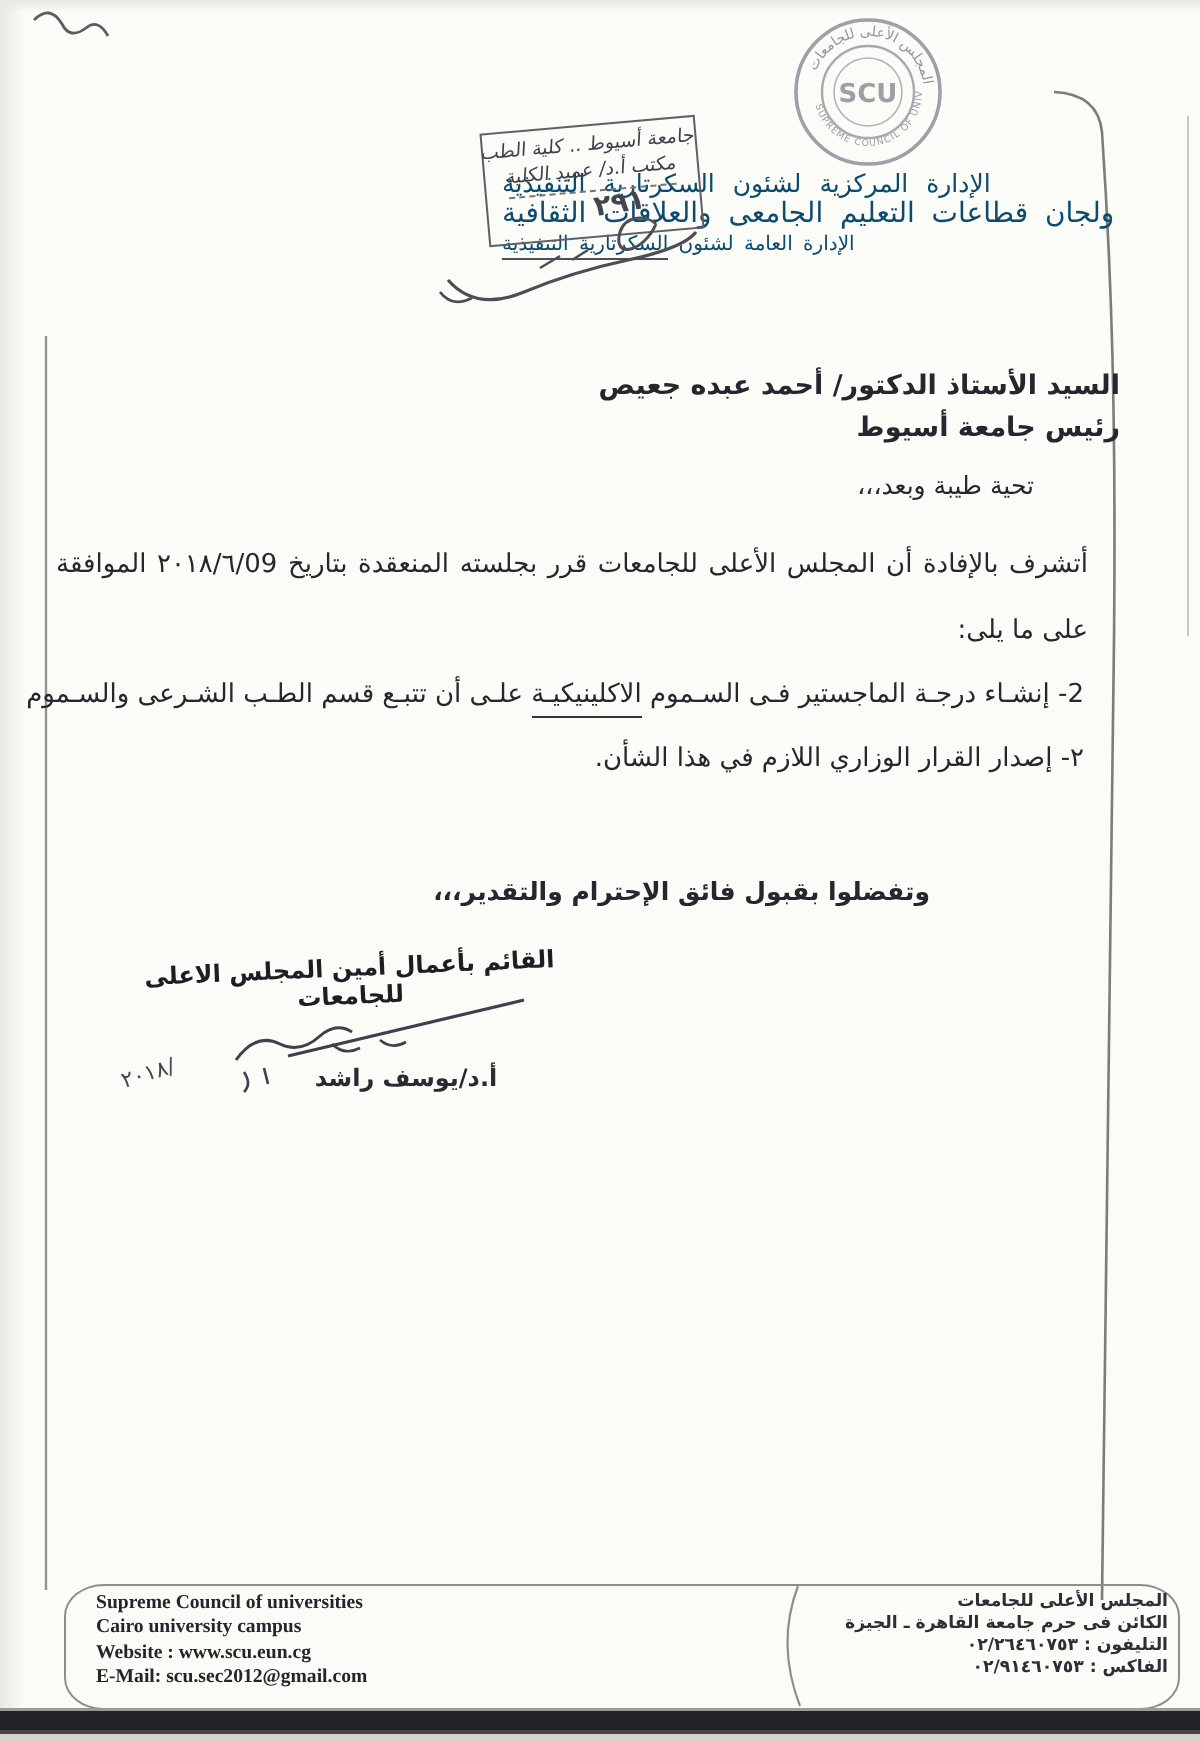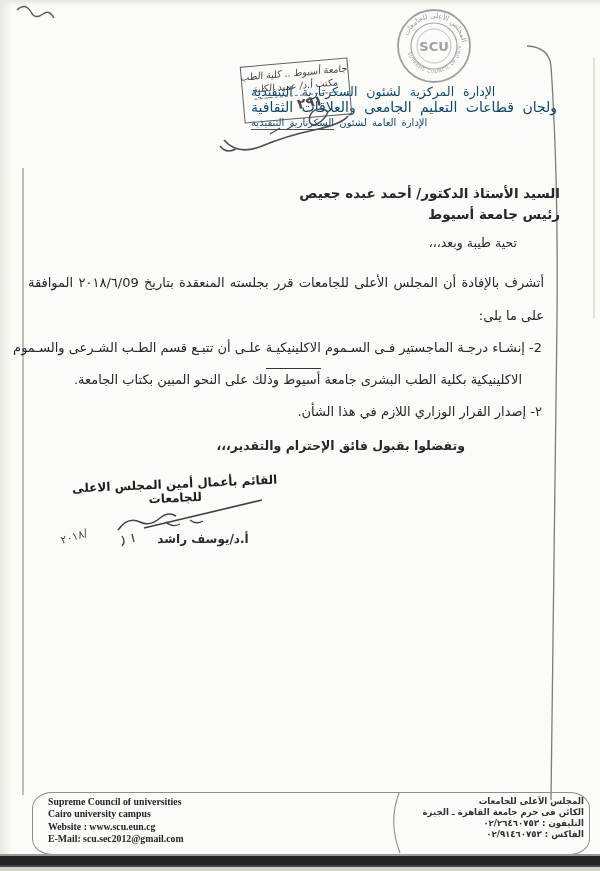--- a/index.html
+++ b/index.html
@@ -29,21 +29,21 @@
   .recipient{right:40px;top:183px;direction:rtl;text-align:right;font-weight:bold;
       font-size:13.5px;line-height:21px;}
   .greeting{right:83px;top:235px;direction:rtl;font-weight:normal;font-size:12.5px;}
   .para{left:28px;top:266px;width:530px;direction:rtl;font-size:13px;line-height:33px;}
   .jline{text-align:justify;text-align-last:justify;text-indent:14px;white-space:nowrap;}
   .rline{text-align:right;padding-right:14px;}
   .list{left:28px;top:332px;width:514px;direction:rtl;font-size:13px;line-height:32px;}
   .l1a{text-align:justify;text-align-last:justify;white-space:nowrap;}
   .l1b{text-align:right;padding-right:20px;}
   .l2{text-align:right;}
-  .uword{border-bottom:1px solid #33333b;padding-bottom:13px;}
+  .uword{border-bottom:1px solid #33333b;padding-bottom:3px;}
   .closing{left:100px;top:438px;width:365px;text-align:right;direction:rtl;
       font-weight:bold;font-size:12.5px;}
   .acting-title{left:56px;top:477px;width:238px;text-align:center;direction:rtl;
       font-weight:bold;font-size:12px;color:#1d1d24;transform:rotate(-2.5deg);}
   .signer-name{left:143px;top:532px;width:120px;text-align:center;direction:rtl;
       font-weight:bold;font-size:12px;color:#2a2a33;}
   
   .footer-box{left:32px;top:792px;width:556px;height:61px;border:1.2px solid #8f8f88;
       border-radius:20px/16px;}
   .footer-en{left:48px;top:796px;font-family:"Liberation Serif",serif;font-weight:bold;
@@ -110,21 +110,20 @@
 
   <div class="abs greeting">تحية طيبة وبعد،،،</div>
 
   <div class="abs para">
     <div class="jline">أتشرف بالإفادة أن المجلس الأعلى للجامعات قرر بجلسته المنعقدة بتاريخ ٢٠١٨/٦/09 الموافقة</div>
     <div class="rline">على ما يلى:</div>
   </div>
 
   <div class="abs list">
     <div class="l1a"><span>2- إنشـاء درجـة الماجستير فـى السـموم </span><span class="uword">الاكلينيكيـة</span><span> علـى أن تتبـع قسم الطـب الشـرعى والسـموم</span></div>
-    <div class="l1b">الاكلينيكية بكلية الطب البشرى جامعة أسيوط وذلك على النحو المبين بكتاب الجامعة.</div>
     <div class="l2">٢- إصدار القرار الوزاري اللازم في هذا الشأن.</div>
   </div>
 
   <div class="abs closing">وتفضلوا بقبول فائق الإحترام والتقدير،،،</div>
 
   <div class="abs acting-title">القائم بأعمال أمين المجلس الاعلى للجامعات</div>
 
   <svg class="abs" style="left:48px;top:488px;" width="230" height="68" viewBox="0 0 230 68">
     <path d="M70,42 q10,-14 22,-8 q10,5 20,-4 q8,-7 16,-2" fill="none" stroke="#40404b" stroke-width="1.5"></path>
     <path d="M96,40 L214,12" fill="none" stroke="#40404b" stroke-width="1.6"></path>

